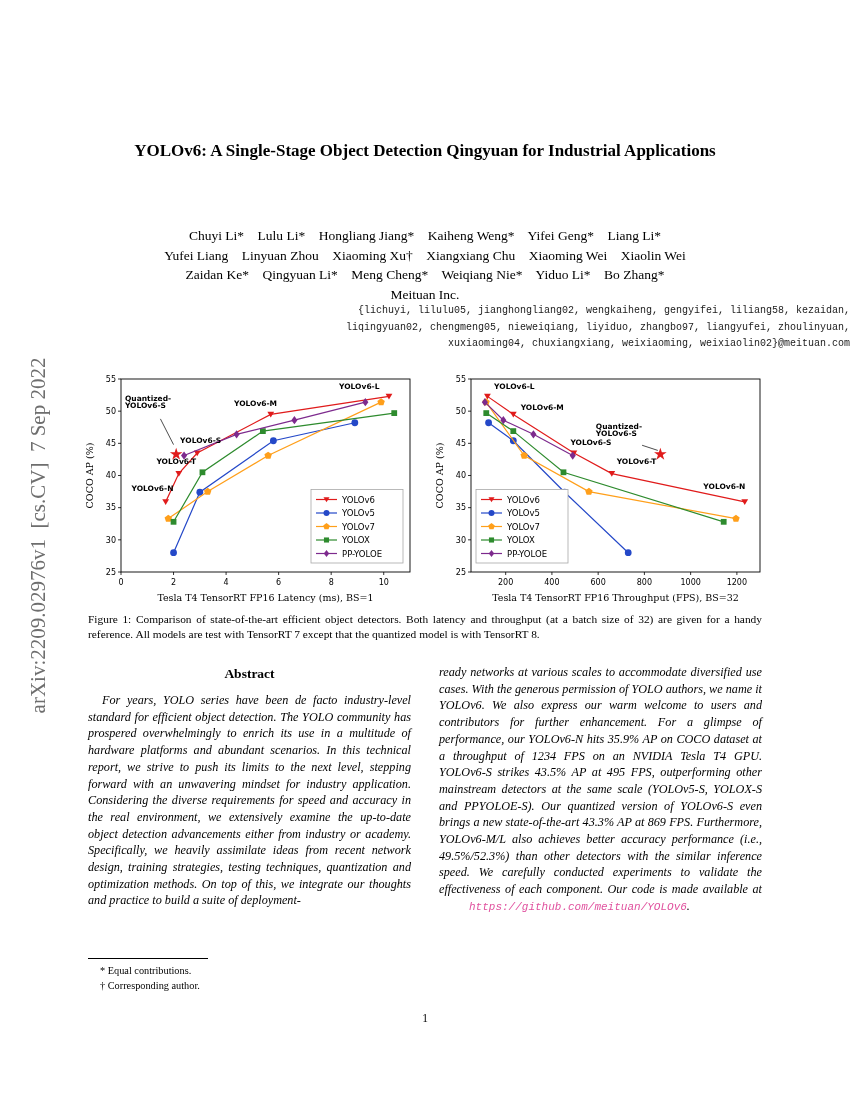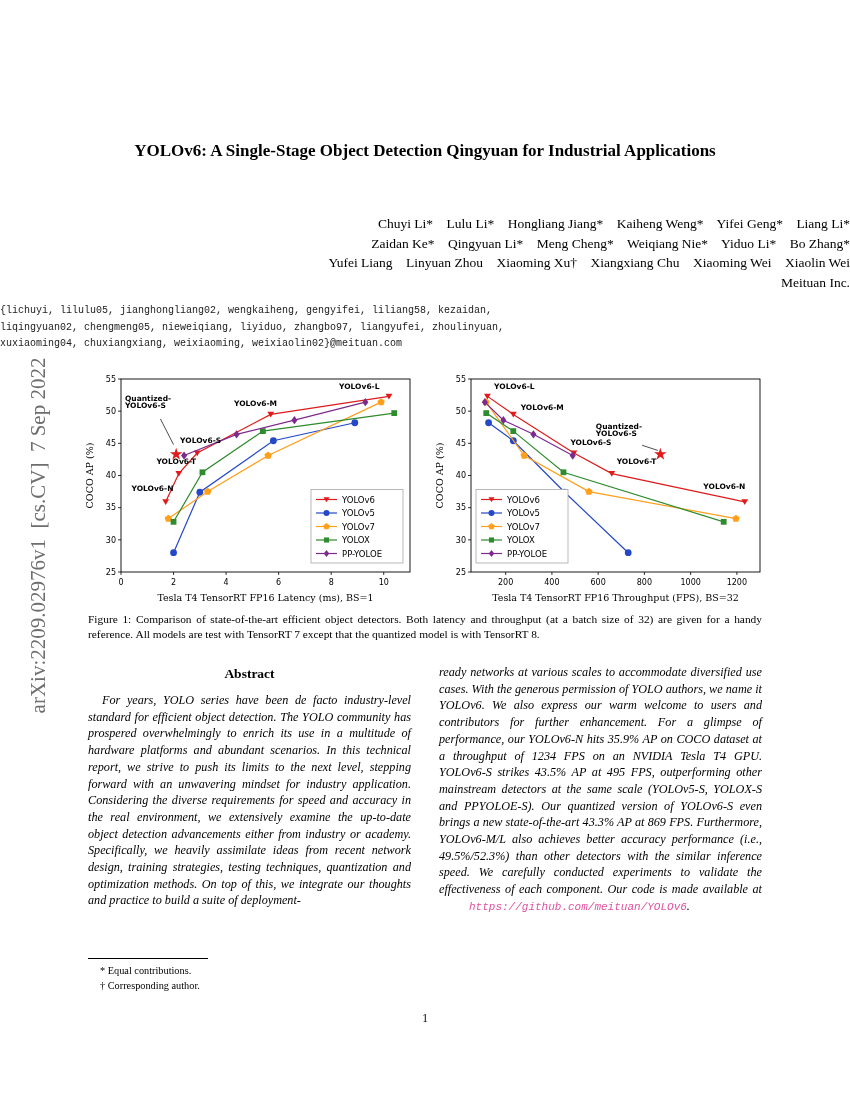--- a/index.html
+++ b/index.html
@@ -4,26 +4,26 @@
 <style>
   html,body{margin:0;padding:0;background:#ffffff;}
   .page{position:relative;width:850px;height:1100px;background:#fff;font-family:"Liberation Serif",serif;color:#000;overflow:hidden;}
 
   .watermark{position:absolute;left:-207px;top:523px;width:490px;text-align:center;
     transform:rotate(-90deg);font-size:21px;color:var(--wm-color,#6e6e6e);white-space:pre;}
 
   .title{position:absolute;top:138px;left:115px;width:620px;margin:0;text-align:center;
     font-size:17px;font-weight:bold;line-height:1.55;}
 
-  .authors{position:absolute;top:214px;left:0;width:850px;text-align:right;
+  .authors{position:absolute;top:226px;left:0;width:850px;text-align:center;
     font-size:13.5px;line-height:19.5px;}
   .authors .author-line{white-space:pre;}
   .affiliation{white-space:pre;}
 
-  .emails{position:absolute;top:303px;left:0;width:850px;text-align:left;
+  .emails{position:absolute;top:303px;left:0;width:850px;text-align:right;
     font-family:"Liberation Mono",monospace;font-size:10px;line-height:16.5px;color:#1a1a1a;}
   .emails div{white-space:pre;}
 
   .figure-row{position:absolute;top:370px;left:0;width:850px;display:flex;justify-content:center;gap:16px;}
   .chart{width:334px;height:238px;}
 
   .caption{position:absolute;top:612px;left:88px;width:674px;font-size:11.4px;line-height:1.32;text-align:justify;}
 
   .columns{position:absolute;top:664px;left:88px;width:674px;display:flex;gap:28px;}
   .col{width:323px;}
@@ -43,22 +43,22 @@
 <body>
 
 <div class="page">
 
   <div class="watermark">arXiv:2209.02976v1  [cs.CV]  7 Sep 2022</div>
 
   <h1 class="title">YOLOv6: A Single-Stage Object Detection Qingyuan for Industrial Applications</h1>
 
   <div class="authors">
     <div class="author-line">Chuyi Li*    Lulu Li*    Hongliang Jiang*    Kaiheng Weng*    Yifei Geng*    Liang Li*</div>
+    <div class="author-line">Yufei Liang    Linyuan Zhou    Xiaoming Xu†    Xiangxiang Chu    Xiaoming Wei    Xiaolin Wei</div>
     <div class="author-line">Zaidan Ke*    Qingyuan Li*    Meng Cheng*    Weiqiang Nie*    Yiduo Li*    Bo Zhang*</div>
-    <div class="author-line">Yufei Liang    Linyuan Zhou    Xiaoming Xu†    Xiangxiang Chu    Xiaoming Wei    Xiaolin Wei</div>
     <div class="affiliation">Meituan Inc.</div>
   </div>
 
   <div class="emails">
     <div>{lichuyi, lilulu05, jianghongliang02, wengkaiheng, gengyifei, liliang58, kezaidan,</div>
     <div>liqingyuan02, chengmeng05, nieweiqiang, liyiduo, zhangbo97, liangyufei, zhoulinyuan,</div>
     <div>xuxiaoming04, chuxiangxiang, weixiaoming, weixiaolin02}@meituan.com</div>
   </div>
 
   <div class="figure-row">

